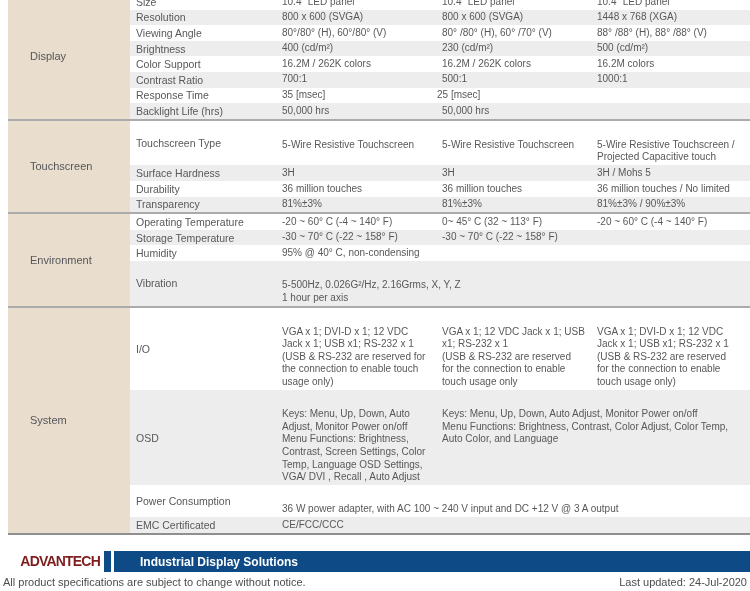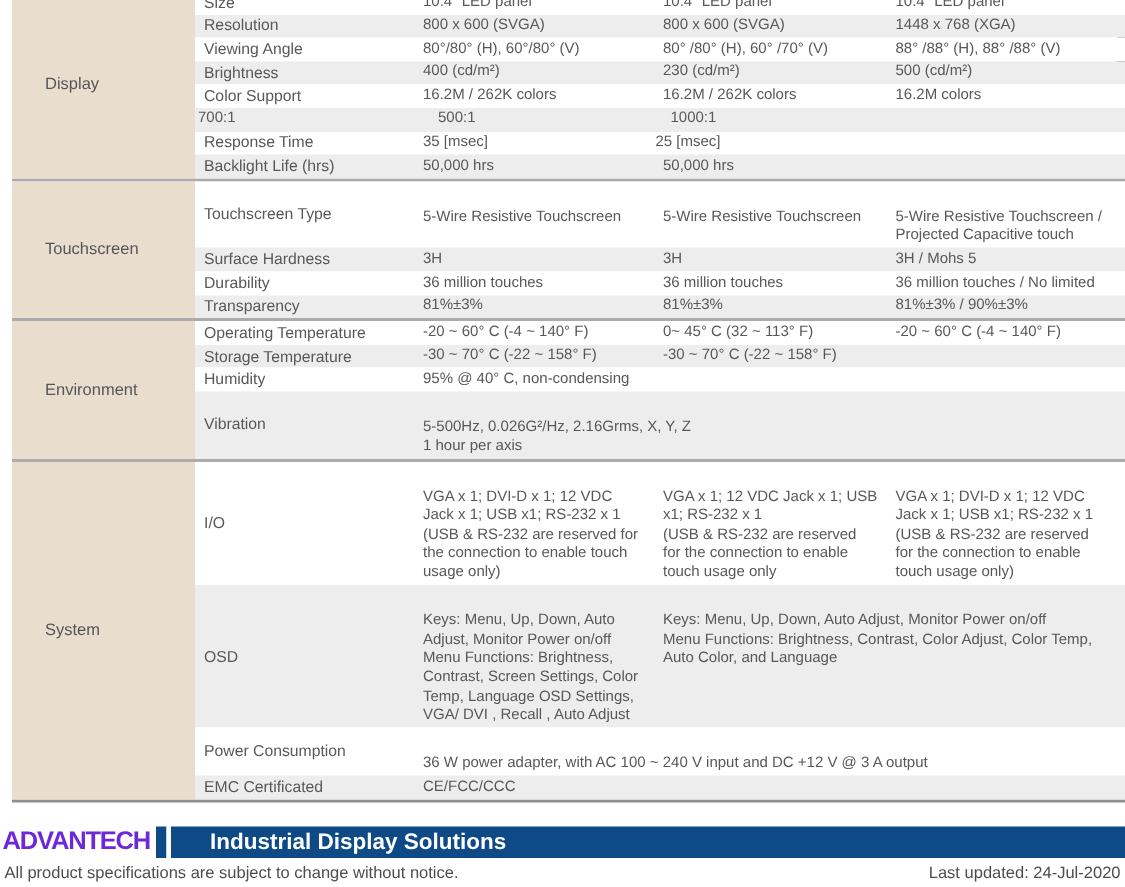--- a/index.html
+++ b/index.html
@@ -30,26 +30,26 @@
   .c2 { width:155px; min-width:155px; }
   .c3 { width:155px; min-width:155px; }
   .span2 { width:310px; min-width:310px; }
   .span3 { width:470px; min-width:470px; }
 
   
   .footer-bar { position:absolute; left:0; bottom:19px; width:750px; height:21px;
                 display:flex; align-items:stretch; }
   .logo-box { width:100px; min-width:100px; display:flex; align-items:center;
               justify-content:flex-end; background:#ffffff; }
-  .logo-text { font-size:17px; font-weight:bold; letter-spacing:-0.8px;
-               color:#6d28d9; padding-bottom:1px; }
+  .logo-text { font-size:14px; font-weight:bold; letter-spacing:-0.8px;
+               color:#7f1d1d; padding-bottom:1px; }
   .logo-bar { width:7px; background:#0d4a86; margin-left:4px; }
   .banner-gap { width:3px; background:#ffffff; }
   .banner { flex:1; background:#0d4a86; color:#ffffff; display:flex; align-items:center;
-            padding-left:26px; font-size:15px; font-weight:bold; }
+            padding-left:26px; font-size:12px; font-weight:bold; }
   .footer-note { position:absolute; left:3px; right:3px; bottom:3px; height:12px;
                  display:flex; justify-content:space-between;
                  font-size:11px; color:#4c4d4f; }
 
   
   .corner-sliver { position:absolute; top:0; right:0; width:5px; height:55px;
                    background:#4f4f4f; }
 </style>
 </head>
 <body>
@@ -84,20 +84,21 @@
           <div class="val-cell c2">230 (cd/m²)</div>
           <div class="val-cell c3">500 (cd/m²)</div>
         </div>
         <div class="row">
           <div class="lbl-cell">Color Support</div>
           <div class="val-cell c1">16.2M / 262K colors</div>
           <div class="val-cell c2">16.2M / 262K colors</div>
           <div class="val-cell c3">16.2M colors</div>
         </div>
         <div class="row alt">
+          <div class="lbl-cell">Contrast Ratio</div>
           <div class="val-cell c1">700:1</div>
           <div class="val-cell c2">500:1</div>
           <div class="val-cell c3">1000:1</div>
         </div>
         <div class="row">
           <div class="lbl-cell">Response Time</div>
           <div class="val-cell c2">35 [msec]</div>
           <div class="val-cell c3">25 [msec]</div>
         </div>
         <div class="row alt">

